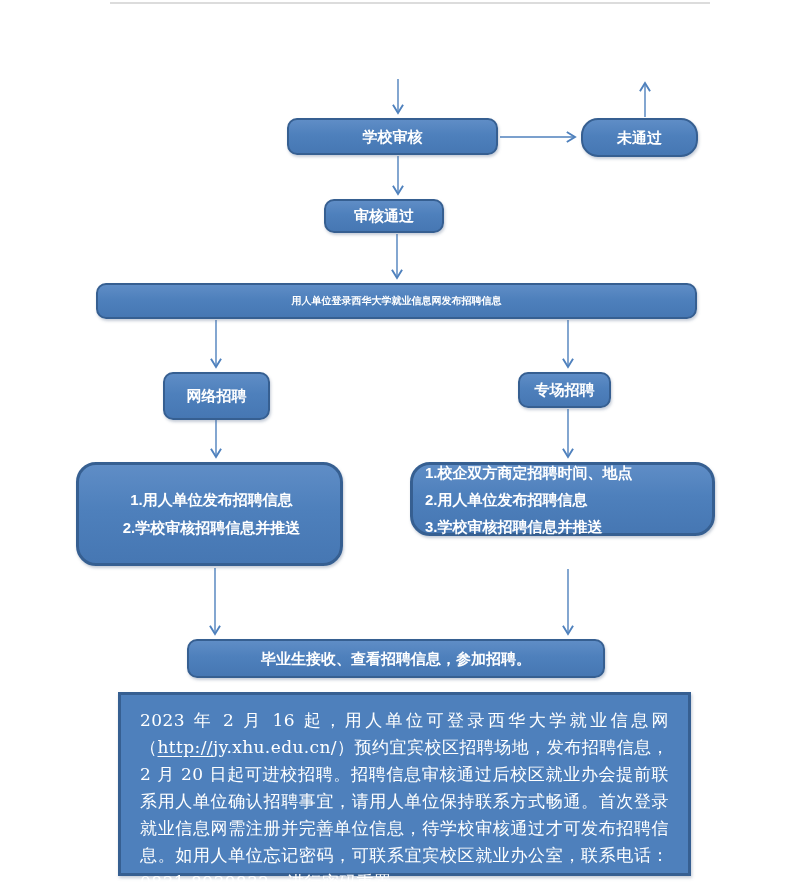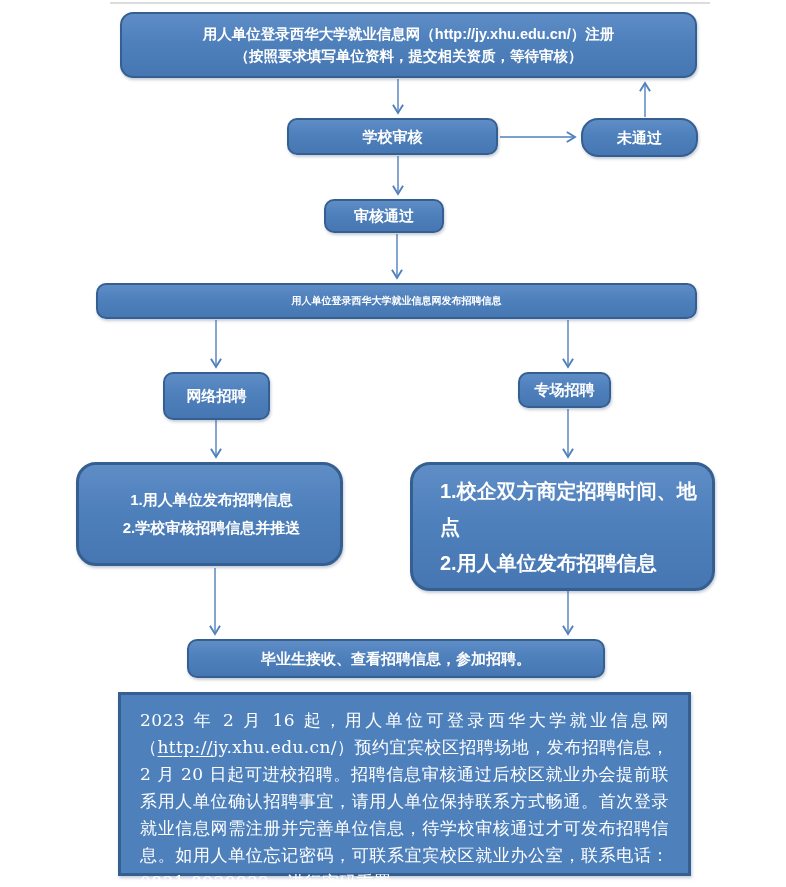--- a/index.html
+++ b/index.html
@@ -30,21 +30,21 @@
   .r10{border-radius:10px;text-align:center;}
   .r18{border-radius:20px;border-width:3px;}
   .top-box{left:120px;top:12px;width:577px;height:66px;font-size:14.5px;padding:0 12px;}
   .school-review{left:287px;top:118px;width:211px;height:37px;font-size:15px;}
   .not-passed{left:581px;top:118px;width:117px;height:39px;font-size:15px;border-radius:17px;}
   .review-passed{left:324px;top:199px;width:120px;height:34px;font-size:15px;}
   .publish-box{left:96px;top:283px;width:601px;height:36px;font-size:10px;}
   .online-box{left:163px;top:372px;width:107px;height:48px;font-size:15px;}
   .special-box{left:518px;top:372px;width:93px;height:36px;font-size:15px;}
   .online-steps{left:76px;top:462px;width:267px;height:104px;font-size:15px;text-align:center;padding-left:4px;line-height:1.85;}
-  .special-steps{left:410px;top:462px;width:305px;height:129px;font-size:20px;text-align:left;padding-left:27px;line-height:1.8;}
+  .special-steps{left:410px;top:462px;width:305px;height:74px;font-size:15px;text-align:left;padding-left:12px;line-height:1.8;}
   .graduates-box{left:187px;top:639px;width:418px;height:39px;font-size:15px;}
   .notice-box{
     position:absolute;z-index:2;left:118px;top:692px;width:573px;height:184px;
     box-sizing:border-box;
     background:#4e80bc;
     border:3px solid #365f91;
     box-shadow:1px 2px 3px rgba(90,110,140,.35);
   }
   .notice-text{
     margin:0;padding:12px 19px 0 19px;
@@ -75,24 +75,20 @@
     <line x1="398" y1="156" x2="398" y2="194" stroke="#4F81BD" stroke-width="1.4" marker-end="url(#ah)"></line>
     <line x1="397" y1="234" x2="397" y2="278" stroke="#4F81BD" stroke-width="1.4" marker-end="url(#ah)"></line>
     <line x1="216" y1="320" x2="216" y2="367" stroke="#4F81BD" stroke-width="1.4" marker-end="url(#ah)"></line>
     <line x1="568" y1="320" x2="568" y2="367" stroke="#4F81BD" stroke-width="1.4" marker-end="url(#ah)"></line>
     <line x1="216" y1="409" x2="216" y2="457" stroke="#4F81BD" stroke-width="1.4" marker-end="url(#ah)"></line>
     <line x1="568" y1="409" x2="568" y2="457" stroke="#4F81BD" stroke-width="1.4" marker-end="url(#ah)"></line>
     <line x1="215" y1="568" x2="215" y2="634" stroke="#4F81BD" stroke-width="1.4" marker-end="url(#ah)"></line>
     <line x1="568" y1="569" x2="568" y2="634" stroke="#4F81BD" stroke-width="1.4" marker-end="url(#ah)"></line>
   </svg>
 
-  <div class="fbox r12 top-box">
-    <div>用人单位登录西华大学就业信息网（http://jy.xhu.edu.cn/）注册</div>
-    <div>（按照要求填写单位资料，提交相关资质，等待审核）</div>
-  </div>
 
   <div class="fbox r10 school-review">
     <div>学校审核</div>
   </div>
 
   <div class="fbox r10 not-passed">
     <div>未通过</div>
   </div>
 
   <div class="fbox r10 review-passed">
@@ -112,20 +108,21 @@
   </div>
 
   <div class="fbox r18 online-steps">
     <div>1.用人单位发布招聘信息</div>
     <div>2.学校审核招聘信息并推送</div>
   </div>
 
   <div class="fbox r18 special-steps">
     <div>1.校企双方商定招聘时间、地点</div>
     <div>2.用人单位发布招聘信息</div>
+    <div>3.学校审核招聘信息并推送</div>
   </div>
 
   <div class="fbox r10 graduates-box">
     <div>毕业生接收、查看招聘信息，参加招聘。</div>
   </div>
 
   <div class="notice-box">
     <p class="notice-text"><span>2023 年 2 月 16 起，用人单位可登录西华大学就业信息网（</span><span class="notice-link">http://</span><span>jy.xhu.edu.cn/）预约宜宾校区招聘场地，发布招聘信息，2 月 20 日起可进校招聘。招聘信息审核通过后校区就业办会提前联系用人单位确认招聘事宜，请用人单位保持联系方式畅通。首次登录就业信息网需注册并完善单位信息，待学校审核通过才可发布招聘信息。如用人单位忘记密码，可联系宜宾校区就业办公室，联系电话：0831-8939832，进行密码重置。</span></p>
   </div>
 

